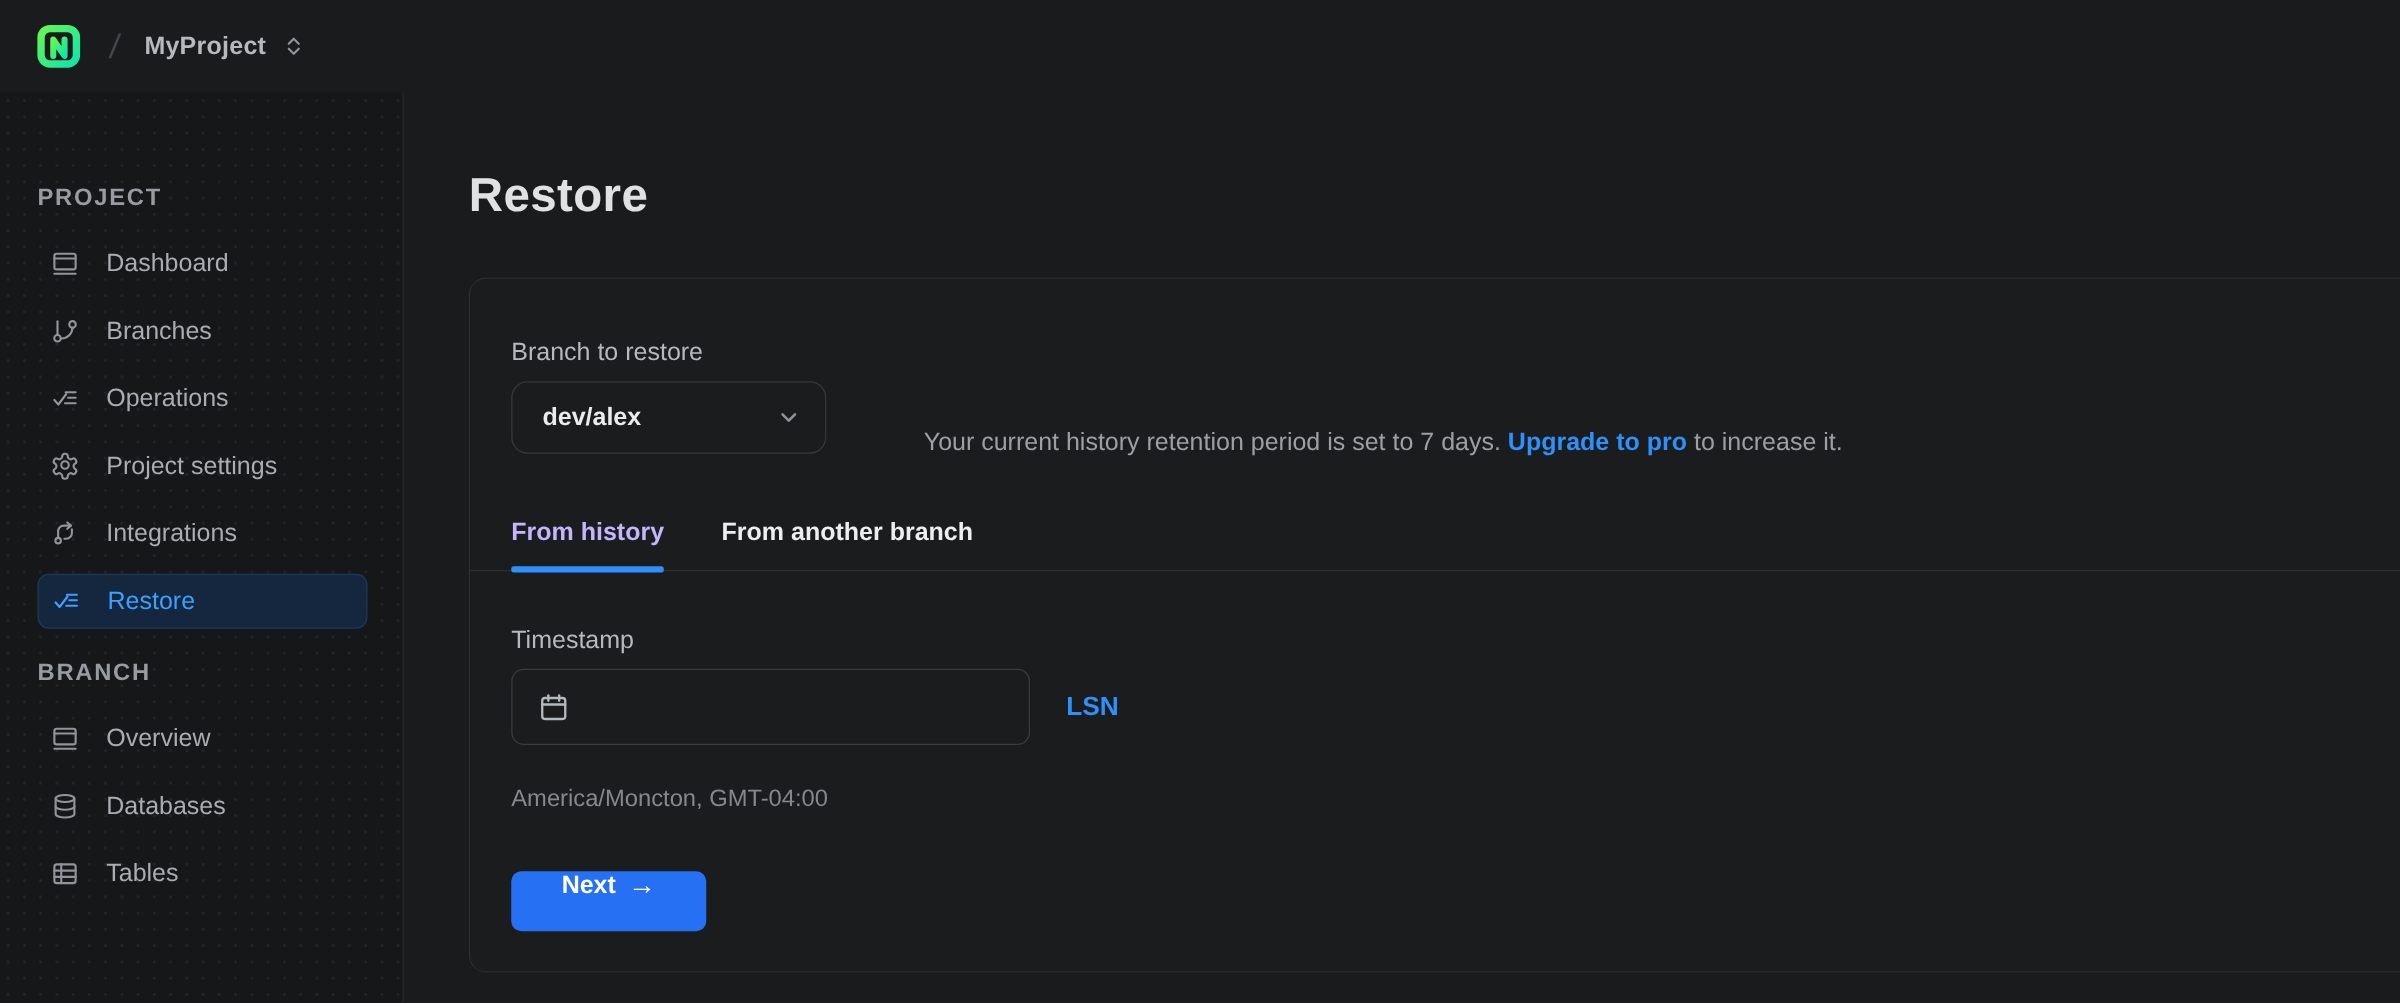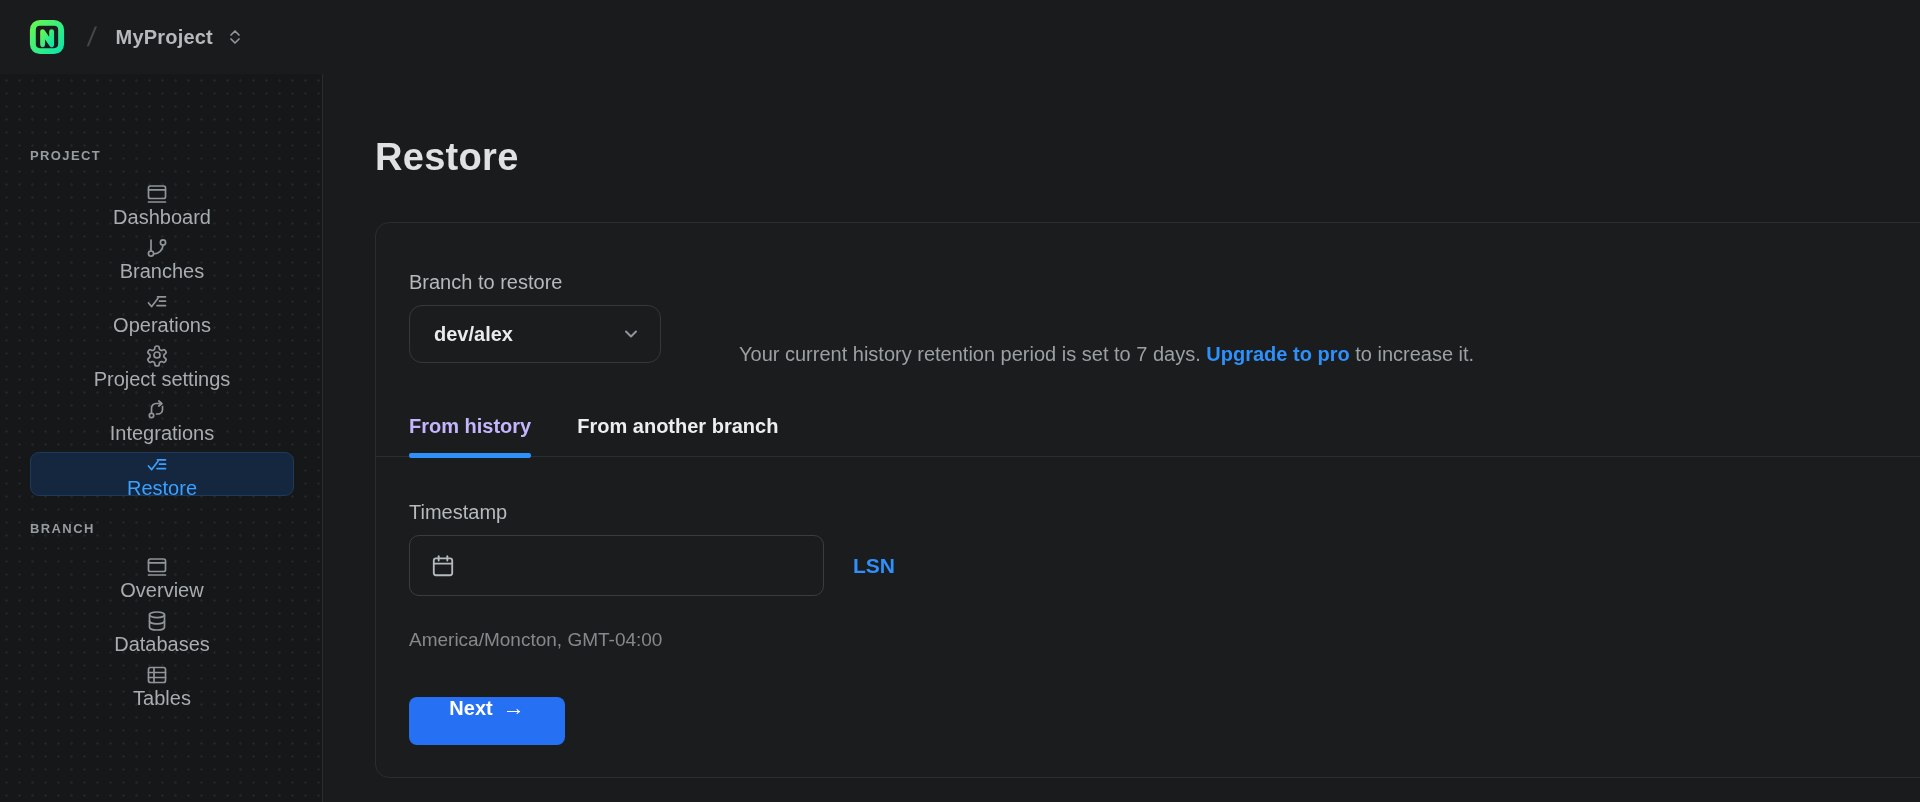--- a/index.html
+++ b/index.html
@@ -36,29 +36,29 @@
     width: 323px; flex: 0 0 323px;
     background-color: #161718;
     background-image: radial-gradient(circle, rgba(255,255,255,0.055) 1px, transparent 1.5px);
     background-size: 13px 13px;
     border-right: 1px solid #2a2c2d;
     padding: 74px 0 0 0;
     overflow: hidden;
   }
   .section-label {
     padding-left: 30px; margin-bottom: 19px;
-    font-size: 13px; font-weight: 700; letter-spacing: 1.4px;
+    font-size: 19px; font-weight: 700; letter-spacing: 1.4px;
     color: #969ca1;
   }
   .section-gap { margin-top: 25px; }
   .side-item {
     height: 44px; margin: 0 28px 10px 30px;
     display: flex; align-items: center;
     border-radius: 9px; cursor: pointer;
-    color: #a8adb2; font-size: 20px; flex-direction: column;
+    color: #a8adb2; font-size: 20px;
   }
   .side-item .ico { width: 24px; height: 24px; margin: 0 21px 0 10px; color: #8f959a; flex: 0 0 24px; display: flex; }
   .side-item .ico svg { width: 24px; height: 24px; }
   .side-item.active {
     background: #14273e;
     border: 1px solid #1d3a5c;
     color: #3ba0ff;
   }
   .side-item.active .ico { color: #3ba0ff; }
   .partial-row { height: 44px; margin: 0 28px 0 30px; display: flex; align-items: center; color: #8f959a; }

